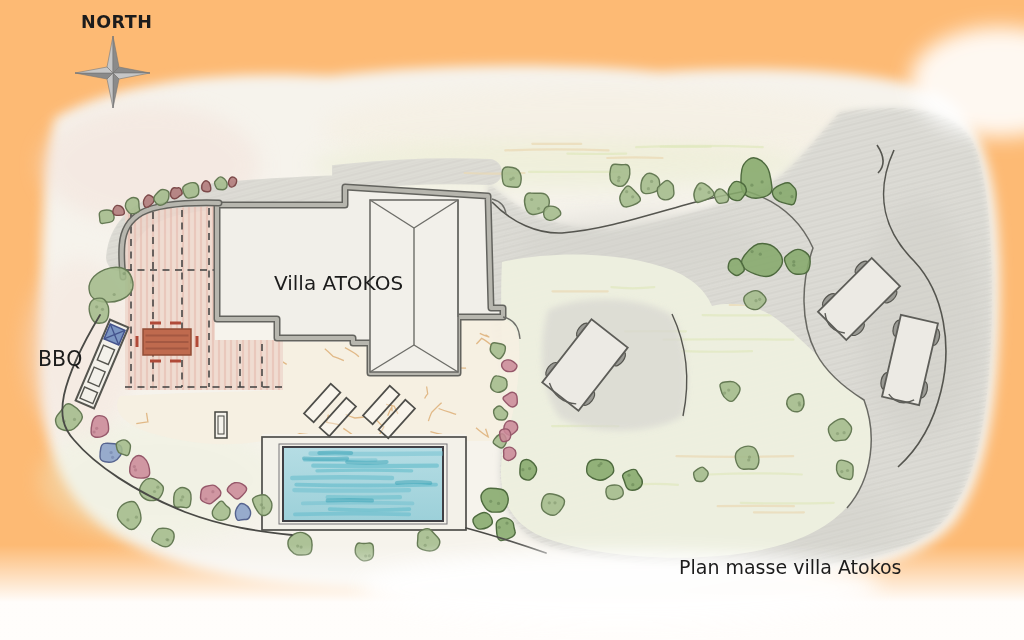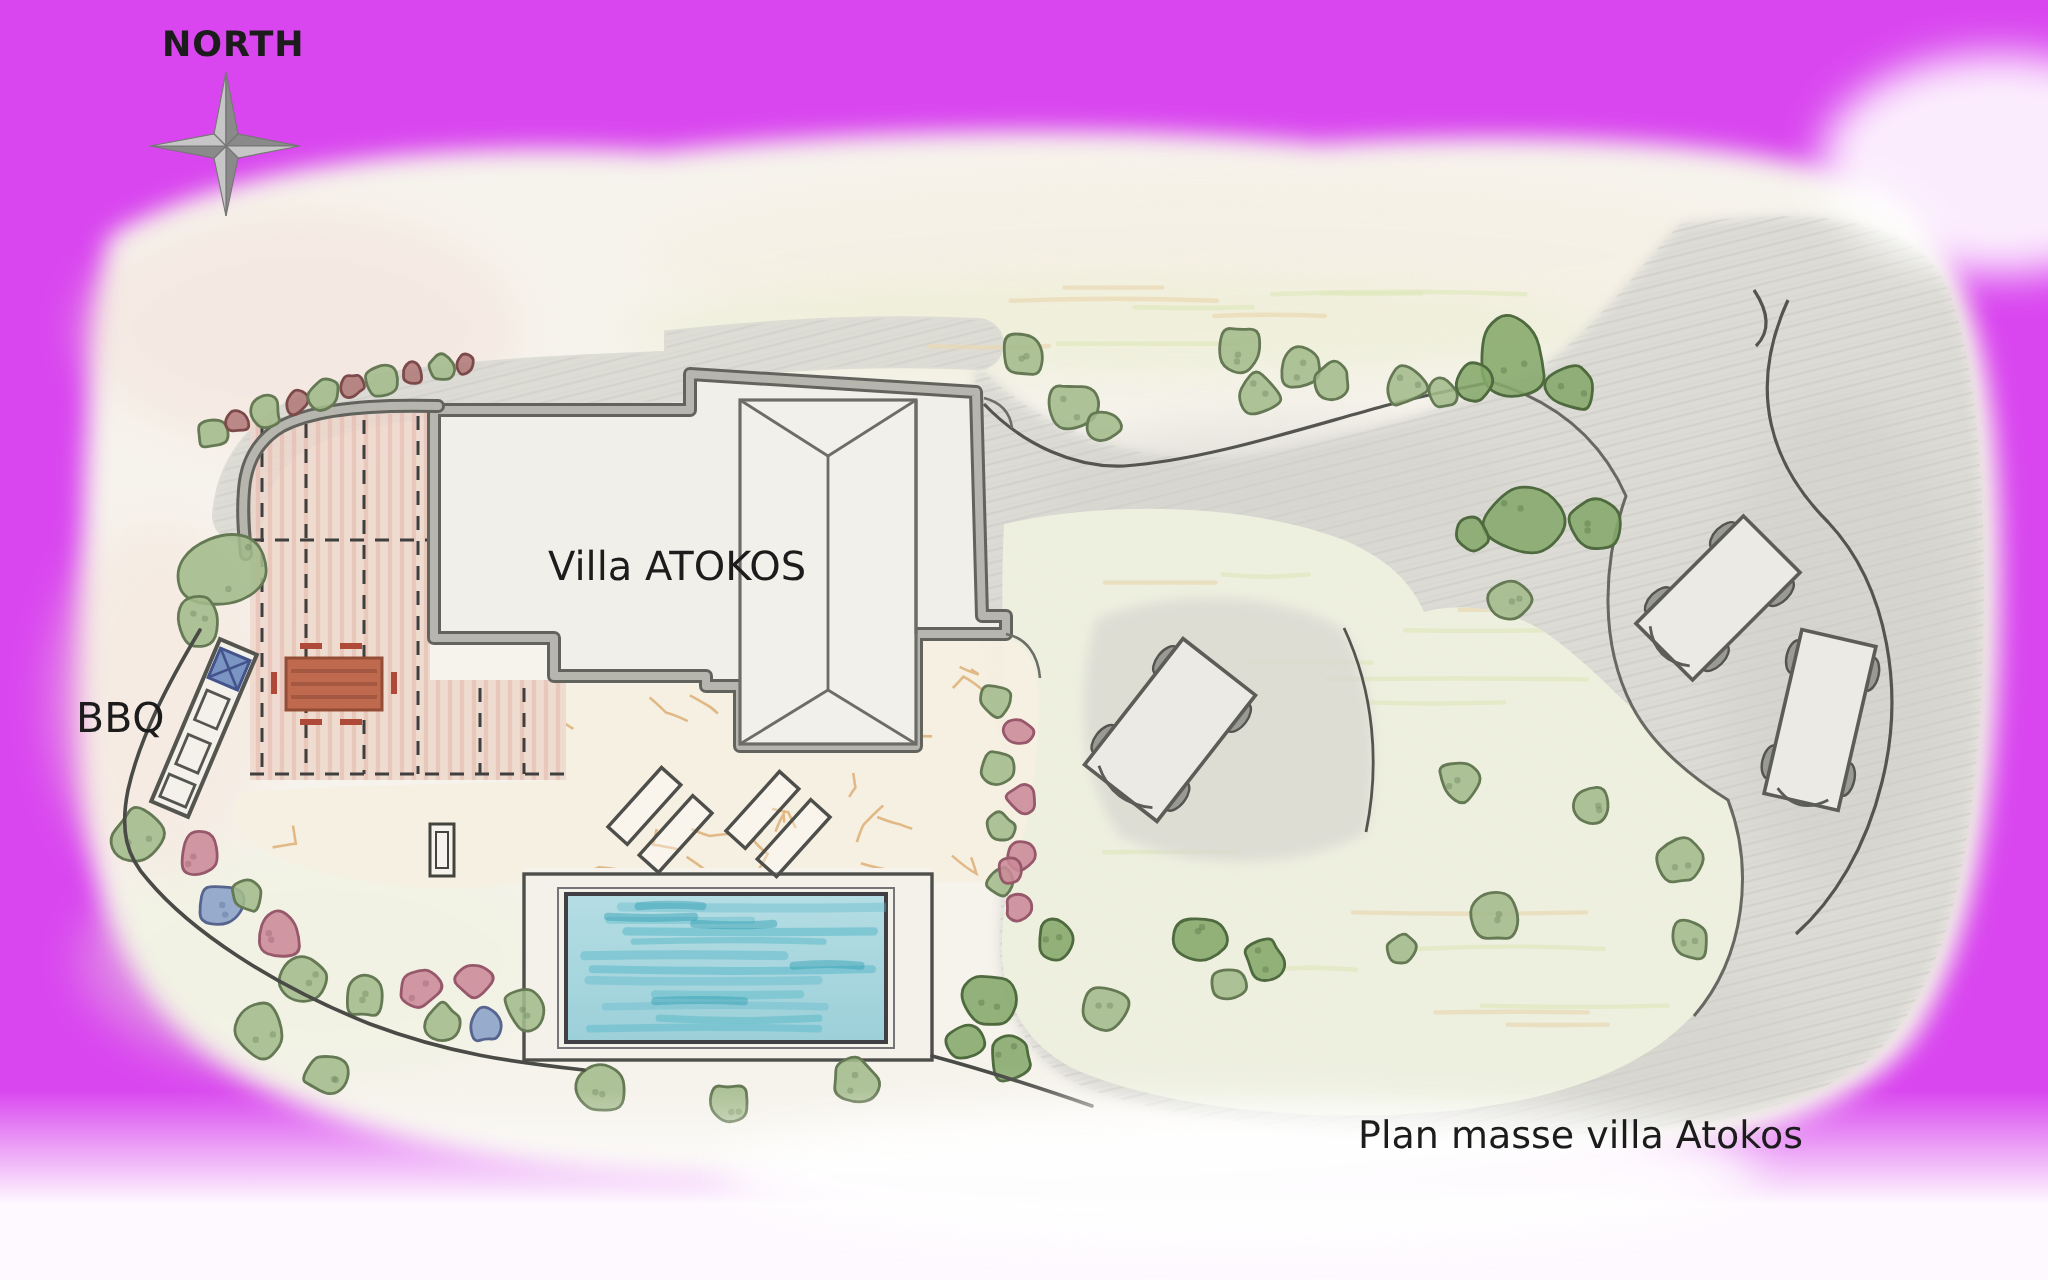--- a/index.html
+++ b/index.html
@@ -1,16 +1,16 @@
 <!DOCTYPE html>
 <html><head>
 <meta charset="utf-8">
 <style>
   html,body{margin:0;padding:0;background:#ffffff;}
-  #stage{position:relative;width:1024px;height:640px;background:#d946ef;overflow:hidden;
+  #stage{position:relative;width:1024px;height:640px;background:#fdba74;overflow:hidden;
          font-family:"DejaVu Sans", sans-serif;}
   svg text{font-family:"DejaVu Sans", sans-serif;fill:#1c1c1c;}
   .lbl-bold{font-weight:bold;letter-spacing:.5px;}
 </style>
 </head>
 <body>
 
 <div id="stage">
 <svg width="1024" height="640" viewBox="0 0 1024 640">
   <defs>

